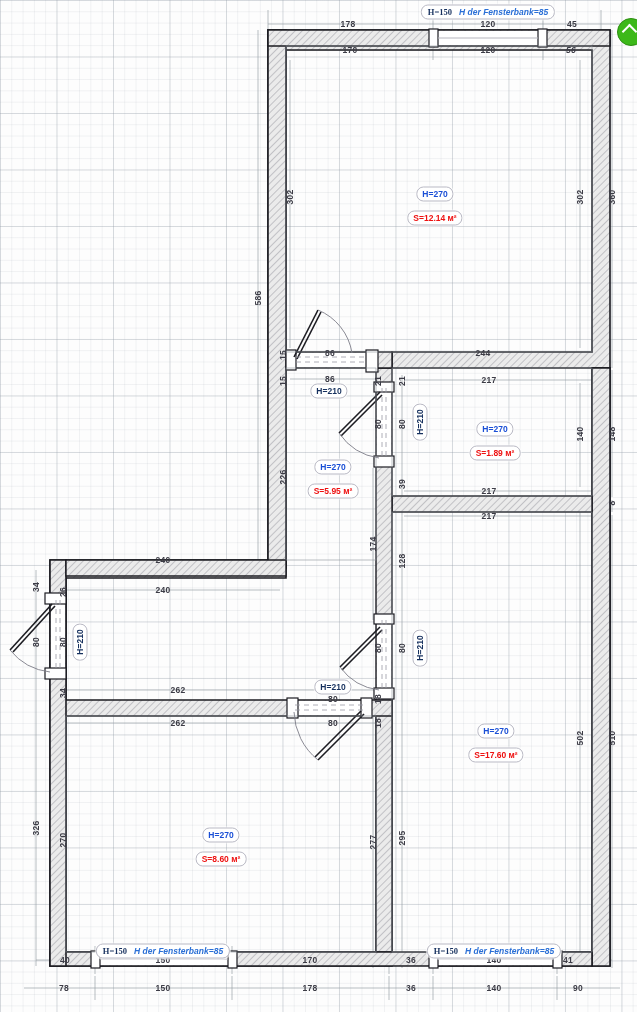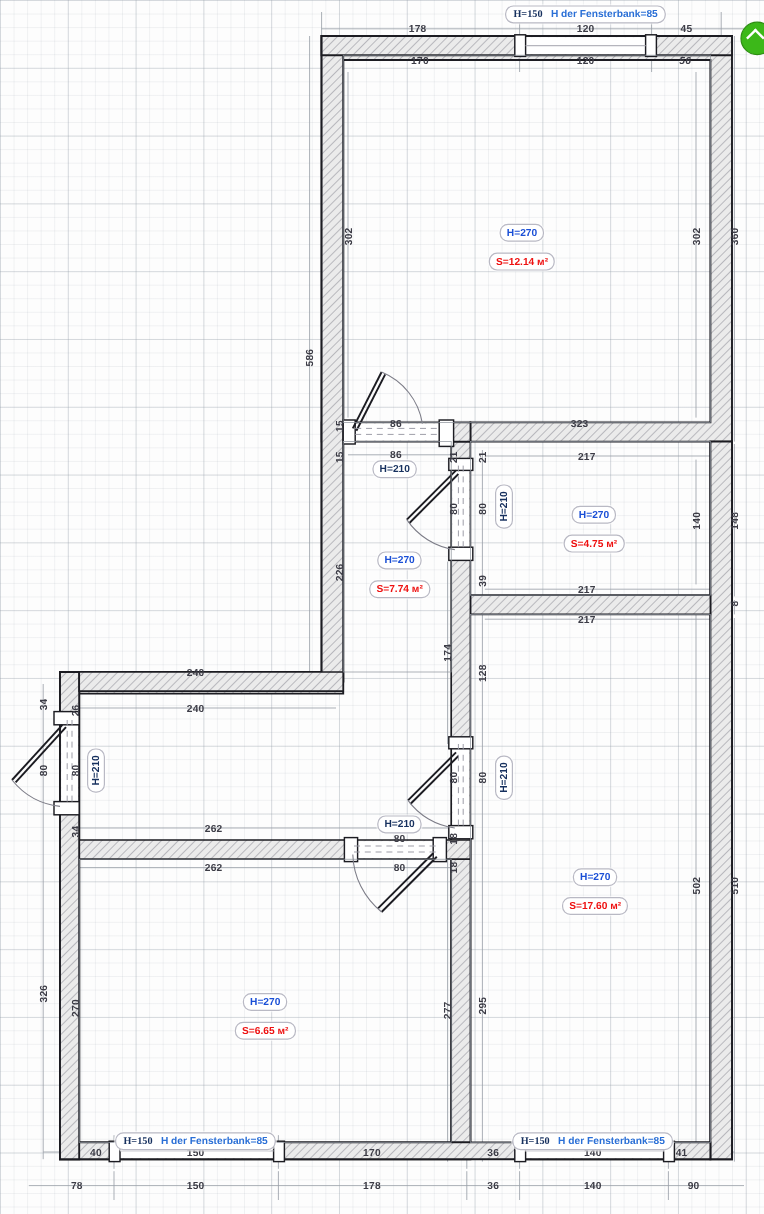--- a/index.html
+++ b/index.html
@@ -31,21 +31,21 @@
     box-shadow:0 0 0 1px rgba(255,255,255,0.6);
   }
   .tag.h{color:#1a4fd6;}
   .tag.s{color:#ee1111;text-align:center;}
   .tag.win{color:#1a4fd6;font-weight:bold;padding:1px 6px 2px 6px;}
   .tag.door{color:#16305e;}
   .tag.center{transform:translate(-50%,-50%);}
   .tag.vert{transform:translate(-50%,-50%) rotate(-90deg);}
   .win-h{color:#16305e;font-family:Liberation Serif, serif;}
   .win-sep{display:inline-block;width:7px;}
-  .win-fb{color:#2a6fd6;font-weight:bold;}
+  .win-fb{color:#2a6fd6;font-weight:bold;font-style:italic;}
   #badge{
     position:absolute;right:-8px;top:18px;width:26px;height:26px;border-radius:50%;
     background:#3cb819;border:1px solid #2d8e12;
   }
   #badge .chev{
     position:absolute;left:6px;top:7px;width:9px;height:9px;
     border-left:2.5px solid #ffffff;border-top:2.5px solid #ffffff;
     transform:rotate(45deg);
   }
 </style>
@@ -237,32 +237,32 @@
   </svg>
 
   <div id="labels">
       <div class="lbl dim flat" style="left: 348px; top: 24px;">178</div>
       <div class="lbl dim flat" style="left: 488px; top: 24px;">120</div>
       <div class="lbl dim flat" style="left: 572px; top: 24px;">45</div>
       <div class="lbl dim flat" style="left: 350px; top: 50px;">170</div>
       <div class="lbl dim flat" style="left: 488px; top: 50px;">120</div>
       <div class="lbl dim flat" style="left: 571px; top: 50px; font-style: italic;">56</div>
       <div class="lbl dim flat" style="left: 330px; top: 353px;">86</div>
-      <div class="lbl dim flat" style="left: 483px; top: 353px;">323</div>
+      <div class="lbl dim flat" style="left: 483px; top: 353px;">244</div>
       <div class="lbl dim flat" style="left: 330px; top: 379px;">86</div>
       <div class="lbl dim flat" style="left: 489px; top: 380px;">217</div>
       <div class="lbl dim flat" style="left: 489px; top: 491px;">217</div>
       <div class="lbl dim flat" style="left: 489px; top: 516px;">217</div>
       <div class="lbl dim flat" style="left: 163px; top: 560px;">240</div>
       <div class="lbl dim flat" style="left: 163px; top: 590px;">240</div>
       <div class="lbl dim flat" style="left: 178px; top: 690px;">262</div>
       <div class="lbl dim flat" style="left: 333px; top: 699px;">80</div>
       <div class="lbl dim flat" style="left: 178px; top: 723px;">262</div>
       <div class="lbl dim flat" style="left: 333px; top: 723px;">80</div>
-      <div class="lbl dim flat" style="left: 80px; top: 960px;">40</div>
+      <div class="lbl dim flat" style="left: 65px; top: 960px;">40</div>
       <div class="lbl dim flat" style="left: 163px; top: 960px;">150</div>
       <div class="lbl dim flat" style="left: 310px; top: 960px;">170</div>
       <div class="lbl dim flat" style="left: 411px; top: 960px;">36</div>
       <div class="lbl dim flat" style="left: 494px; top: 960px;">140</div>
       <div class="lbl dim flat" style="left: 568px; top: 960px;">41</div>
       <div class="lbl dim flat" style="left: 64px; top: 988px;">78</div>
       <div class="lbl dim flat" style="left: 163px; top: 988px;">150</div>
       <div class="lbl dim flat" style="left: 310px; top: 988px;">178</div>
       <div class="lbl dim flat" style="left: 411px; top: 988px;">36</div>
       <div class="lbl dim flat" style="left: 494px; top: 988px;">140</div>
@@ -295,27 +295,27 @@
       <div class="lbl dim rot" style="left: 378px; top: 723px;">18</div>
       <div class="lbl dim rot" style="left: 580px; top: 738px;">502</div>
       <div class="lbl dim rot" style="left: 612px; top: 738px;">510</div>
       <div class="lbl dim rot" style="left: 36px; top: 828px;">326</div>
       <div class="lbl dim rot" style="left: 63px; top: 840px;">270</div>
       <div class="lbl dim rot" style="left: 373px; top: 842px;">277</div>
       <div class="lbl dim rot" style="left: 402px; top: 838px;">295</div>
       <div class="lbl tag h center" style="left: 435px; top: 194px;">H=270</div>
       <div class="lbl tag s center" style="left: 435px; top: 218px;">S=12.14 м²</div>
       <div class="lbl tag h center" style="left: 495px; top: 429px;">H=270</div>
-      <div class="lbl tag s center" style="left: 495px; top: 453px;">S=4.75 м²</div>
+      <div class="lbl tag s center" style="left: 495px; top: 453px;">S=1.89 м²</div>
       <div class="lbl tag h center" style="left: 333px; top: 467px;">H=270</div>
-      <div class="lbl tag s center" style="left: 333px; top: 491px;">S=7.74 м²</div>
+      <div class="lbl tag s center" style="left: 333px; top: 491px;">S=5.95 м²</div>
       <div class="lbl tag h center" style="left: 496px; top: 731px;">H=270</div>
       <div class="lbl tag s center" style="left: 496px; top: 755px;">S=17.60 м²</div>
       <div class="lbl tag h center" style="left: 221px; top: 835px;">H=270</div>
-      <div class="lbl tag s center" style="left: 221px; top: 859px;">S=6.65 м²</div>
+      <div class="lbl tag s center" style="left: 221px; top: 859px;">S=8.60 м²</div>
       <div class="lbl tag win center" style="left: 488px; top: 12px;"><span class="win-h">H=150</span><span class="win-sep"></span><span class="win-fb">H der Fensterbank=85</span></div>
       <div class="lbl tag win center" style="left: 163px; top: 951px;"><span class="win-h">H=150</span><span class="win-sep"></span><span class="win-fb">H der Fensterbank=85</span></div>
       <div class="lbl tag win center" style="left: 494px; top: 951px;"><span class="win-h">H=150</span><span class="win-sep"></span><span class="win-fb">H der Fensterbank=85</span></div>
       <div class="lbl tag door center" style="left: 329px; top: 391px;">H=210</div>
       <div class="lbl tag door vert" style="left: 420px; top: 422px;">H=210</div>
       <div class="lbl tag door vert" style="left: 80px; top: 642px;">H=210</div>
       <div class="lbl tag door vert" style="left: 420px; top: 648px;">H=210</div>
       <div class="lbl tag door center" style="left: 333px; top: 687px;">H=210</div>
     </div>
 

